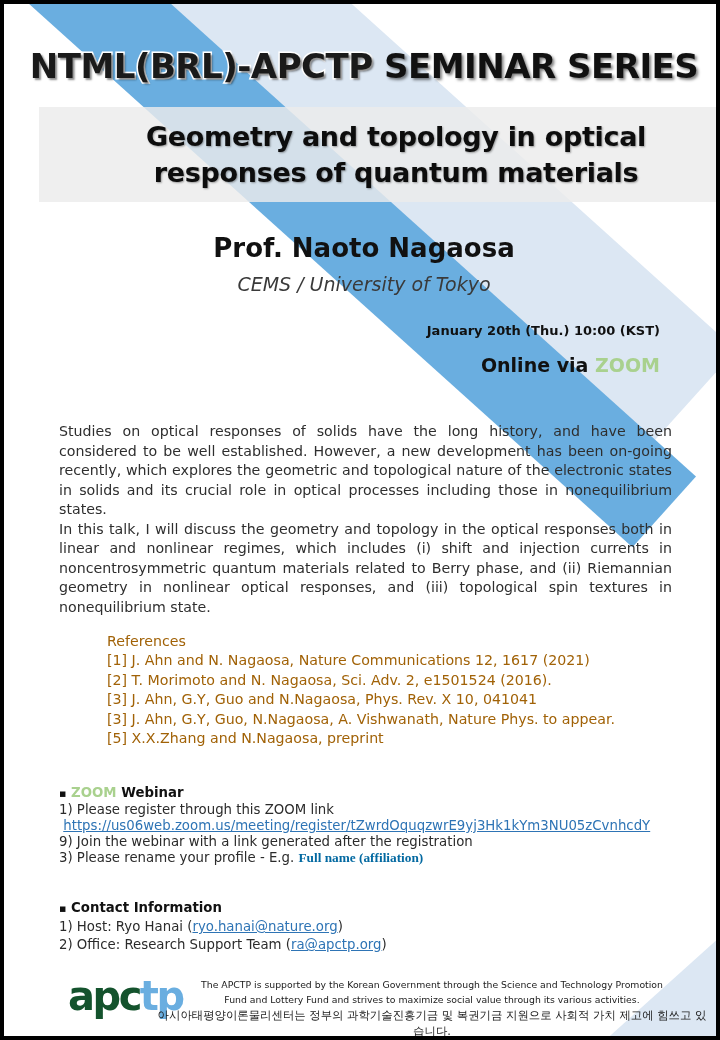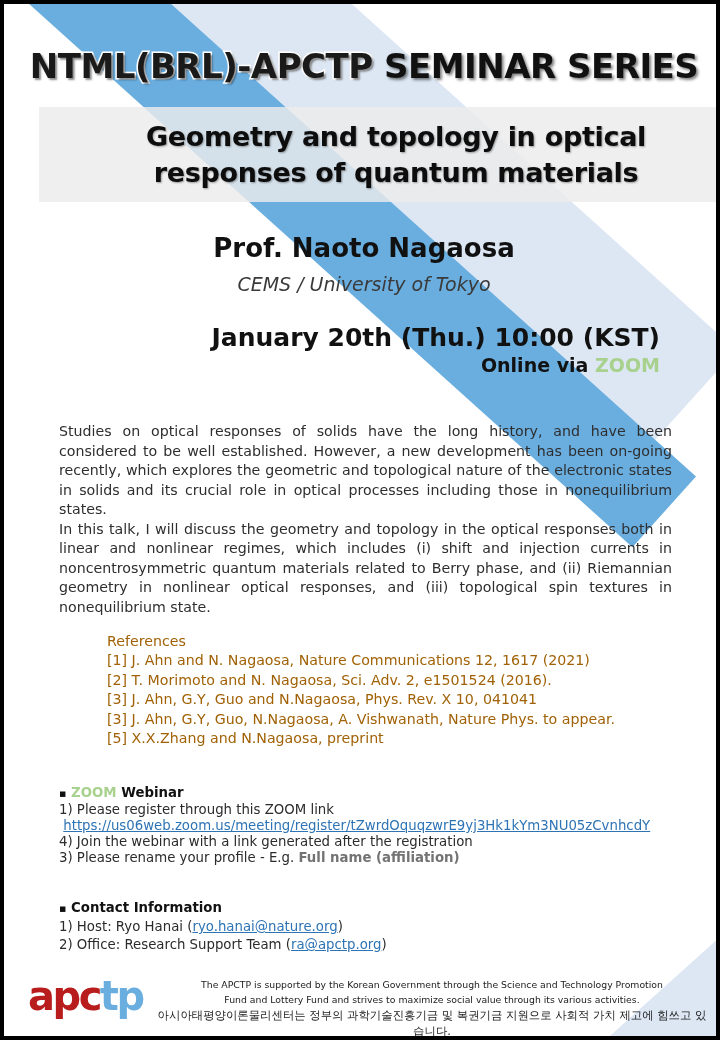--- a/index.html
+++ b/index.html
@@ -96,21 +96,21 @@
   }
   #affiliation {
     position:absolute; top:269px; left:0; width:720px;
     text-align:center; font-size:19px; font-style:italic;
     color:#3a3a3a; font-family:"DejaVu Sans", sans-serif;
   }
 
   
   #datetime {
     position:absolute; top:319px; right:56px;
-    font-size:25px; font-weight:bold; color:#111111; white-space:nowrap;
+    font-size:13px; font-weight:bold; color:#111111; white-space:nowrap;
   }
   #venue {
     position:absolute; top:350px; right:56px;
     font-size:19px; font-weight:bold; color:#111111; white-space:nowrap;
   }
   #venue .zoom-word { color:#a9d18e; }
 
   
   #abstract {
     position:absolute; top:418px; left:55px; width:613px;
@@ -131,39 +131,39 @@
   #webinar {
     position:absolute; top:781px; left:55px; width:620px;
     font-size:13.3px; line-height:16px; color:#2b2b2b;
   }
   .sec-head { font-weight:bold; color:#111111; }
   .sec-head .bullet { font-size:11px; }
   .sec-head .zoom-word { color:#a9d18e; }
   .link {
     color:#2e74b5; text-decoration:underline; word-break:break-all;
   }
-  .bold-inline { font-weight:bold; color:#737373; }
+  .bold-inline { font-weight:bold; color:#0369a1;font-family:Liberation Serif, serif; }
 
   
   #contact {
     position:absolute; top:895px; left:55px; width:620px;
     font-size:13.3px; line-height:18.2px; color:#2b2b2b;
   }
 
   
   #footer {
     position:absolute; left:0; bottom:4px; width:712px; height:62px;
     background:transparent;
   }
   #logo {
     position:absolute; left:24px; top:6px;
     font-size:40px; font-weight:bold; letter-spacing:-2.5px;
     font-family:"DejaVu Sans", sans-serif; line-height:1;
   }
-  #logo .logo-dark { color:#b91c1c; }
+  #logo .logo-dark { color:#14532d;margin-left:40px; }
   #logo .logo-light { color:#6aaee0; }
   #footer-text {
     position:absolute; left:150px; top:8px; width:556px;
     text-align:center; font-size:9.3px; line-height:14.5px; color:#1a1a1a;
   }
   #footer-text .ko { font-size:11.4px; line-height:16px; display:block; }
 </style>
 </head>
 <body>
 
@@ -211,21 +211,21 @@
 
       <div id="webinar">
         <div class="sec-head">
           <span class="bullet">▪</span>
           <span class="zoom-word">ZOOM</span><span> Webinar</span>
         </div>
         <div>1) Please register through this ZOOM link</div>
         <div>
           &nbsp;<a class="link" href="#">https://us06web.zoom.us/meeting/register/tZwrdOquqzwrE9yj3Hk1kYm3NU05zCvnhcdY</a>
         </div>
-        <div>4) Join the webinar with a link generated after the registration</div>
+        <div>9) Join the webinar with a link generated after the registration</div>
         <div>
           <span>3) Please rename your profile  - E.g. </span><span class="bold-inline">Full name (affiliation)</span>
         </div>
       </div>
 
       <div id="contact">
         <div class="sec-head">
           <span class="bullet">▪</span>
           <span>Contact Information</span>
         </div>

